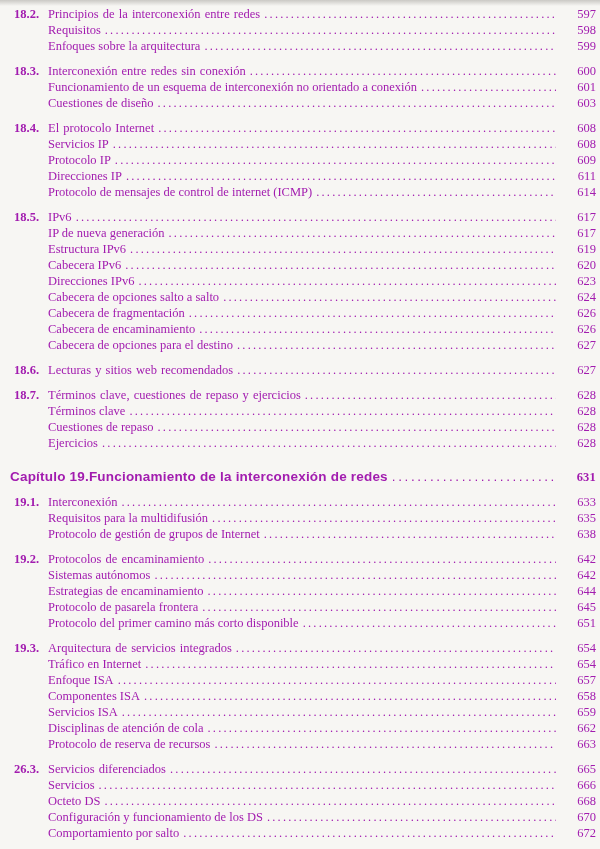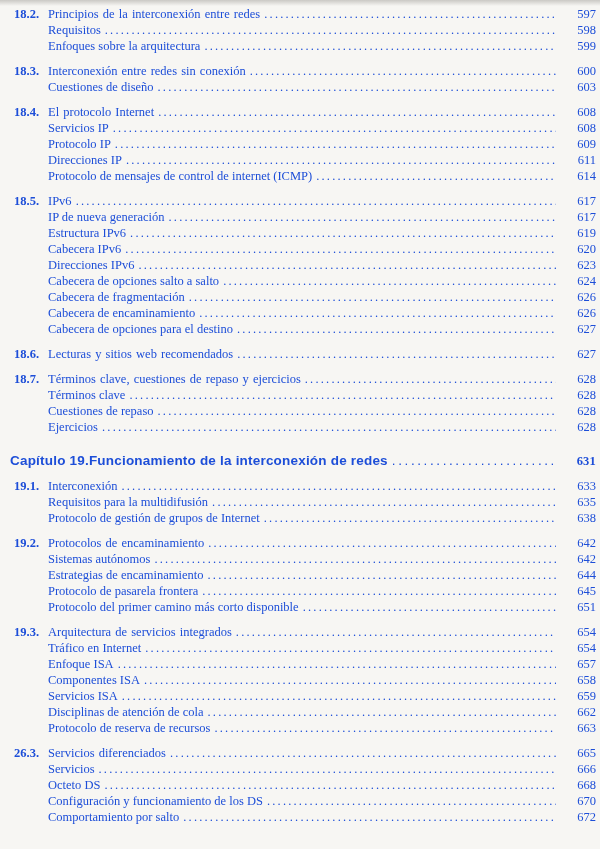--- a/index.html
+++ b/index.html
@@ -7,21 +7,21 @@
     width: 600px; height: 849px;
     background: #f7f6f3;
     font-family: "Liberation Serif", serif;
   }
   .page {
     position: relative;
     width: 600px; height: 849px;
     box-sizing: border-box;
     padding: 6px 2px 0 14px;
     overflow: hidden;
-    color: #1d4ed8;
+    color: #a21caf;
   }
   .top-edge {
     position: absolute; top: 0; left: 0; right: 0; height: 6px;
     background: linear-gradient(rgba(148,146,140,0.45), rgba(148,146,140,0));
     pointer-events: none;
   }
   .row {
     display: flex;
     align-items: baseline;
     line-height: 16px;
@@ -100,20 +100,26 @@
     <span class="page-num">599</span>
   </div>
       <div class="row section">
     <span class="num">18.3.</span>
     <span class="title">Interconexión entre redes sin conexión</span>
     <span class="dots"></span>
     <span class="page-num">600</span>
   </div>
       <div class="row sub">
     <span class="num"></span>
+    <span class="title">Funcionamiento de un esquema de interconexión no orientado a conexión</span>
+    <span class="dots"></span>
+    <span class="page-num">601</span>
+  </div>
+      <div class="row sub">
+    <span class="num"></span>
     <span class="title">Cuestiones de diseño</span>
     <span class="dots"></span>
     <span class="page-num">603</span>
   </div>
       <div class="row section">
     <span class="num">18.4.</span>
     <span class="title">El protocolo Internet</span>
     <span class="dots"></span>
     <span class="page-num">608</span>
   </div>

